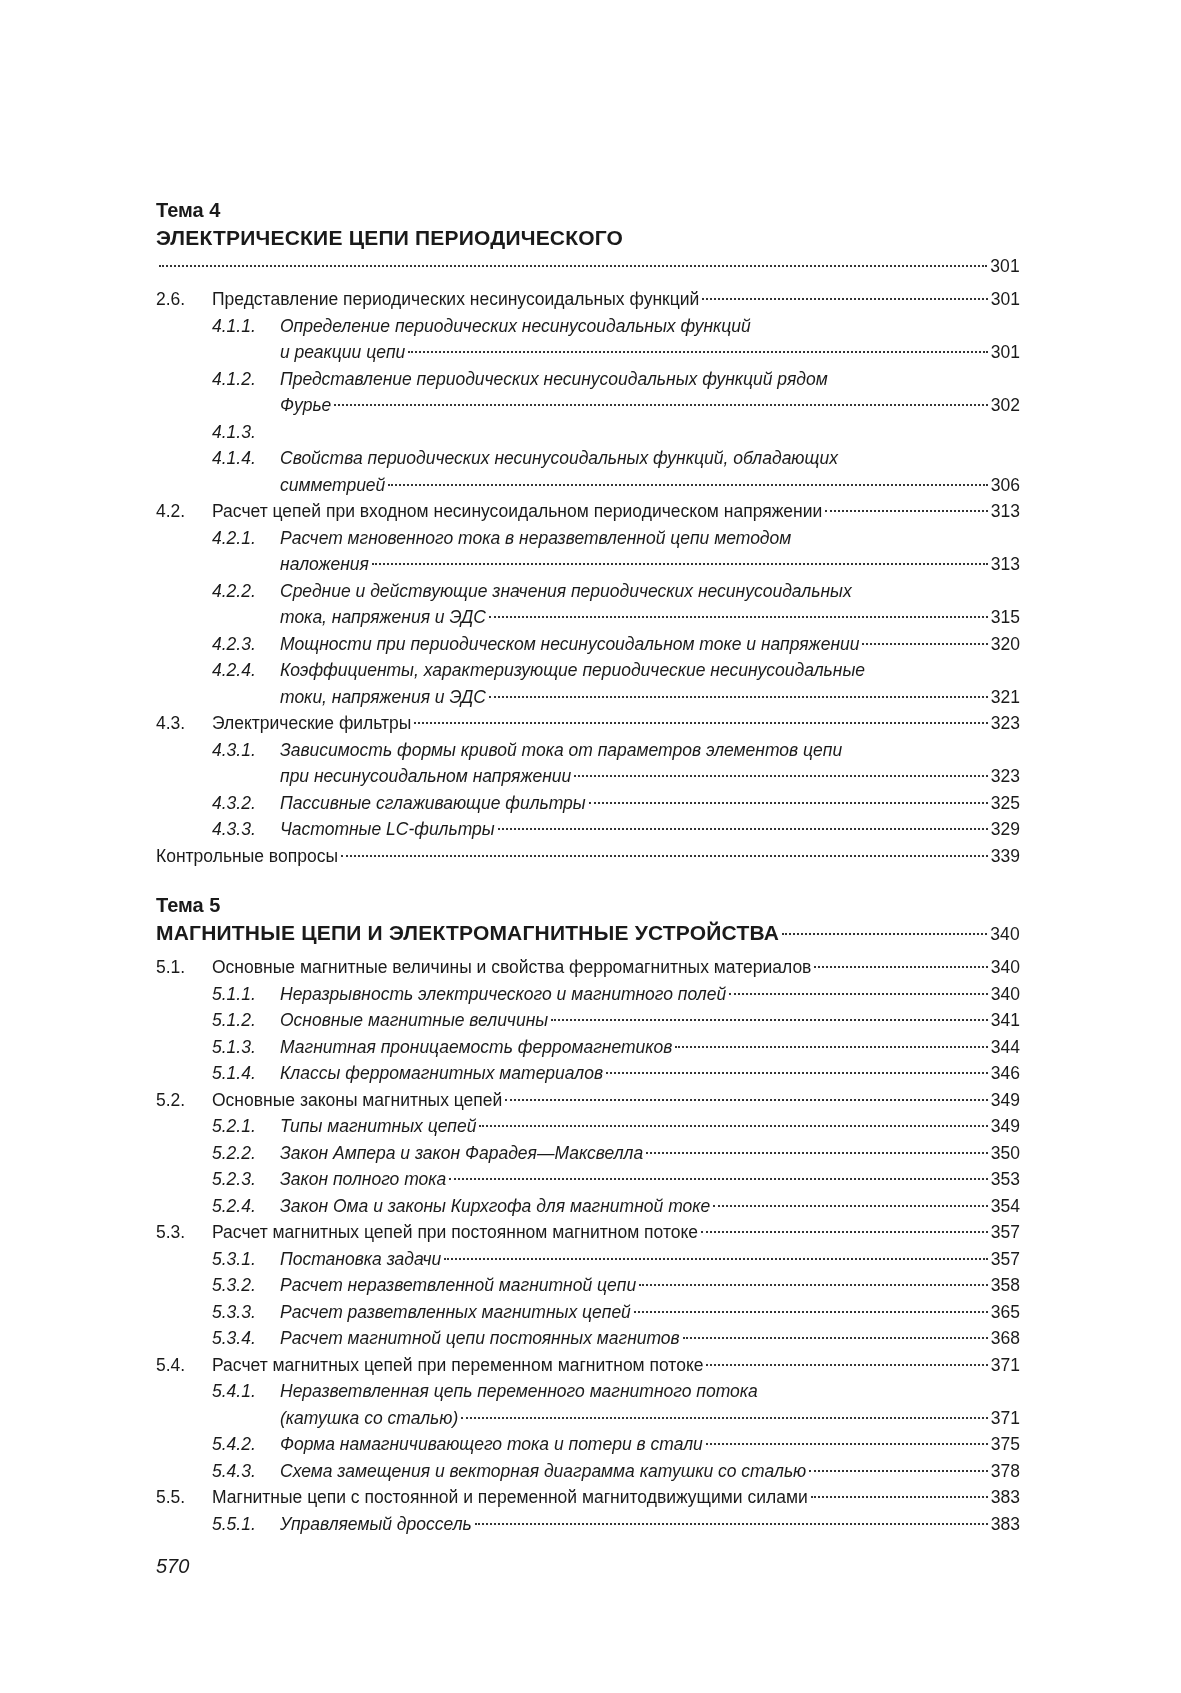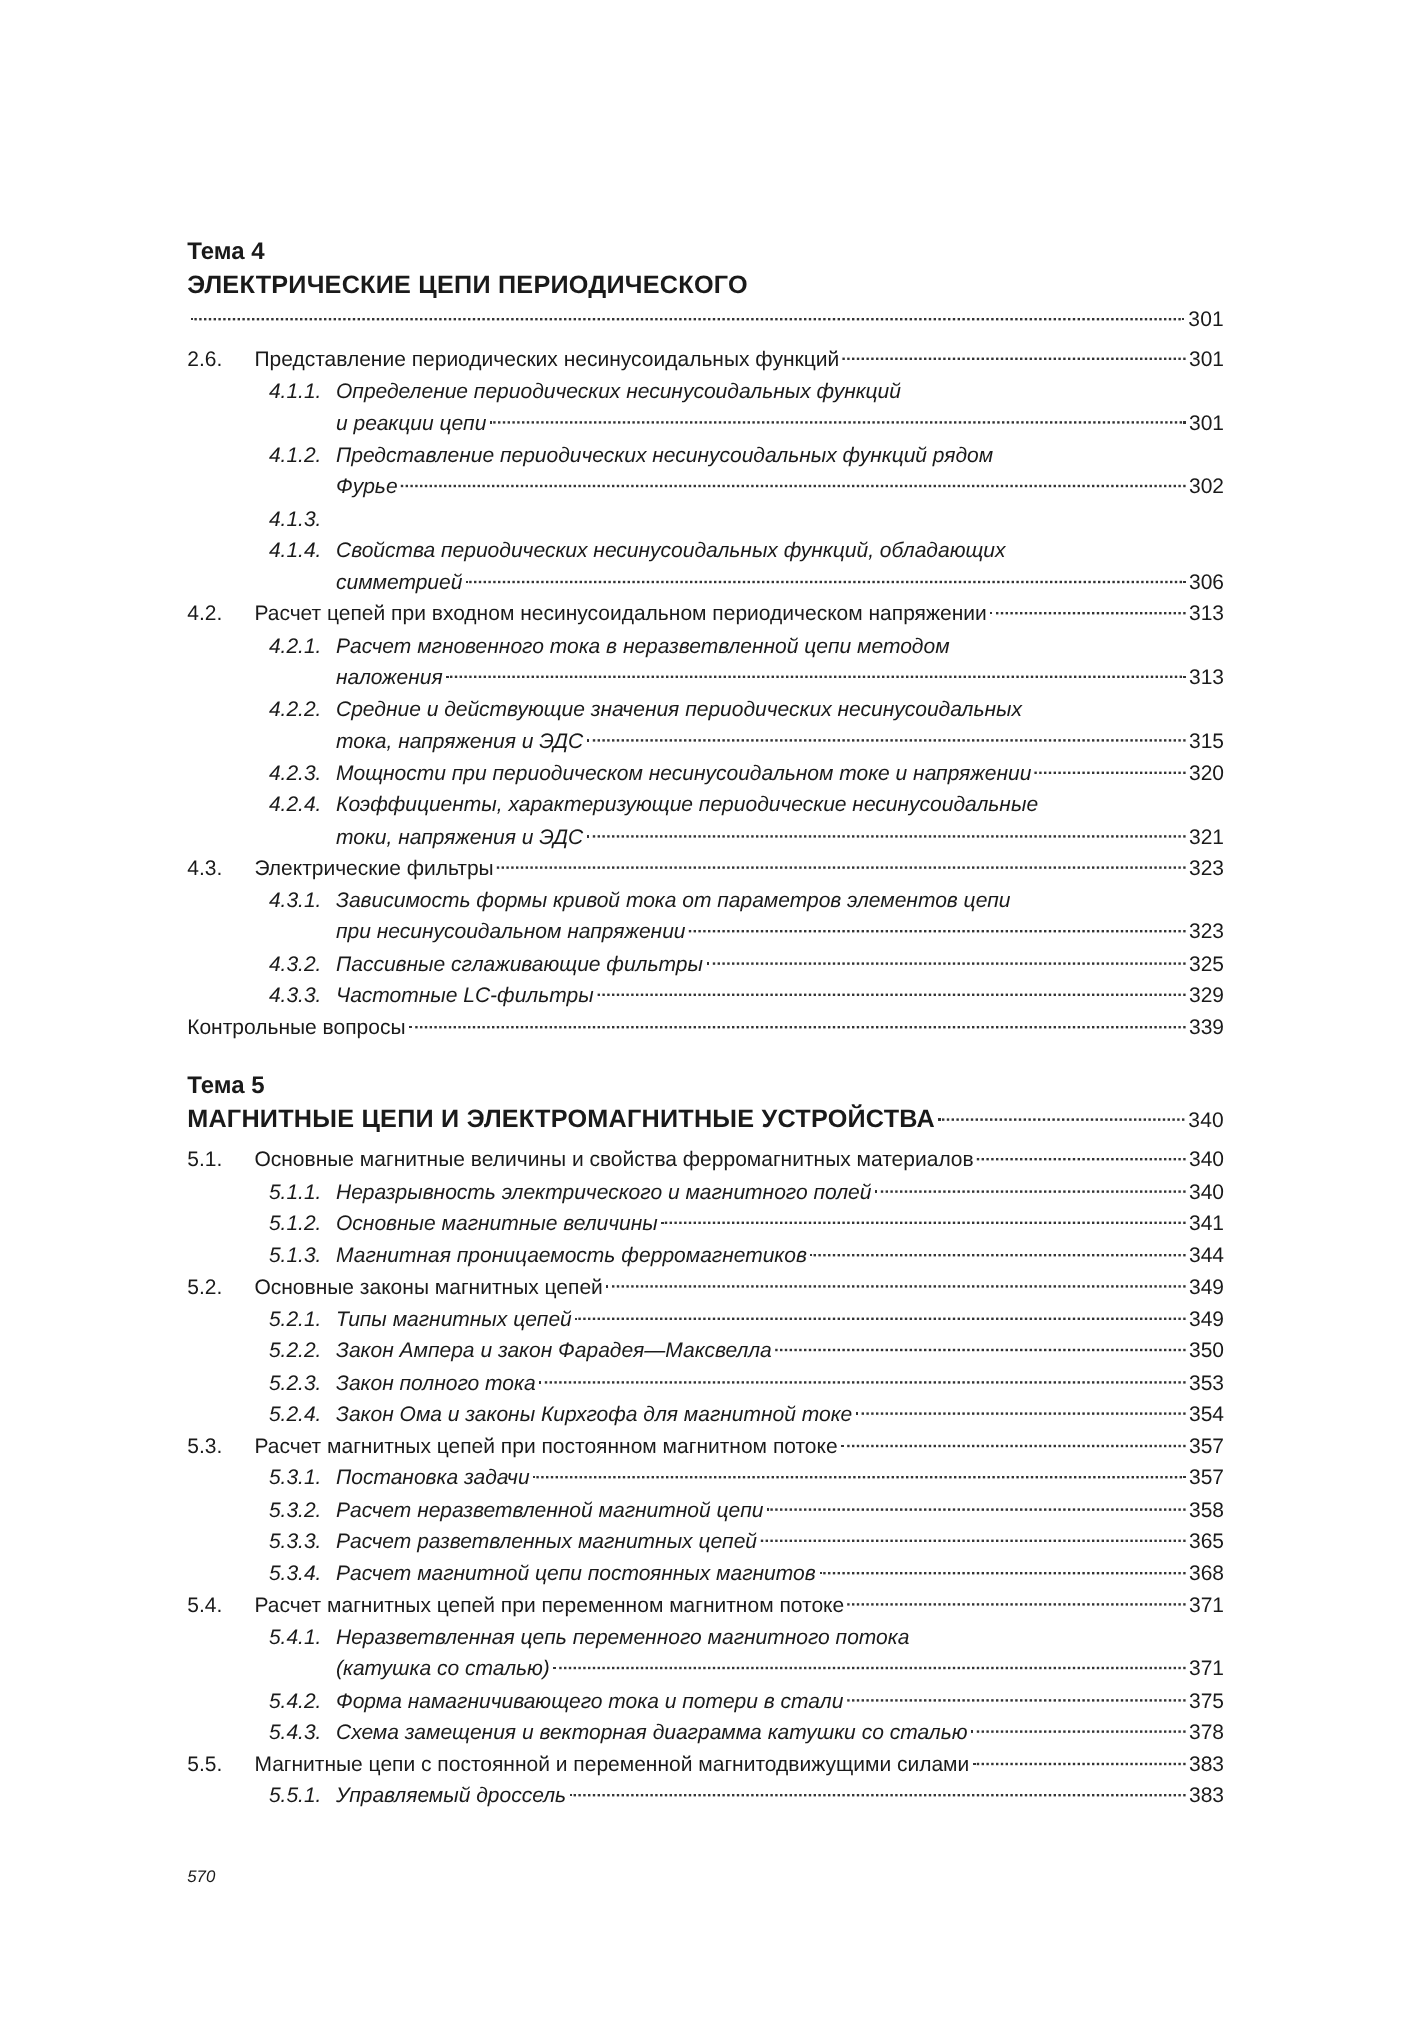--- a/index.html
+++ b/index.html
@@ -4,32 +4,32 @@
 <style>
   html, body { margin:0; padding:0; background:#ffffff; }
   body { width:1181px; height:1693px; position:relative; overflow:hidden;
          font-family:"Liberation Sans", sans-serif; color:#1a1a1a; }
   .page { position:absolute; left:156px; top:150px; width:864px;margin-top:46px; }
   .topic-label { font-weight:bold; font-size:20px; line-height:28px; }
   .topic-title { font-weight:bold; font-size:21px; line-height:28px; letter-spacing:0.2px; }
   .row { display:flex; align-items:baseline; font-size:17.5px; line-height:26.5px; }
   .row .num { flex:0 0 auto; }
   .lvl1 .num { width:56px; }
-  .lvl2 { padding-left:56px;text-align:center; }
+  .lvl2 { padding-left:56px; }
   .lvl2 .num { width:68px; font-style:italic; }
   .lvl2 .text { font-style:italic; }
   .text-wrap { flex:1 1 auto; display:flex; flex-direction:column; }
   .line { display:flex; align-items:baseline; }
   .leader { flex:1 1 auto; border-bottom:2px dotted #333; margin:0 3px; transform:translateY(-5px); min-width:10px; }
   .page-num { flex:0 0 auto; font-style:normal; }
   .title-line { display:flex; align-items:baseline; }
   .title-line .page-num { font-size:17.5px; font-weight:normal; }
   .topic-block { margin-bottom:6px; }
   .gap { height:22px; }
-  .footer { position:absolute; left:156px; top:1555px; font-style:italic; font-size:14px; }
+  .footer { position:absolute; left:156px; top:1555px; font-style:italic; font-size:20px; }
 </style>
 </head>
 <body>
 
 <div class="page" id="toc">
     <div class="topic-block">
       <div class="topic-label">Тема 4</div>
       <div class="title-line topic-title">
         <span>ЭЛЕКТРИЧЕСКИЕ ЦЕПИ ПЕРИОДИЧЕСКОГО</span>
       </div>
@@ -243,20 +243,30 @@
     <div class="row lvl2">
       <span class="num">5.1.3.</span>
       <div class="text-wrap">
         <div class="line">
           <span class="text">Магнитная проницаемость ферромагнетиков</span>
           <span class="leader"></span>
           <span class="page-num">344</span>
         </div>
       </div>
     </div>
+    <div class="row lvl2">
+      <span class="num">5.1.4.</span>
+      <div class="text-wrap">
+        <div class="line">
+          <span class="text">Классы ферромагнитных материалов</span>
+          <span class="leader"></span>
+          <span class="page-num">346</span>
+        </div>
+      </div>
+    </div>
     <div class="row lvl1">
       <span class="num">5.2.</span>
       <div class="text-wrap">
         <div class="line">
           <span class="text">Основные законы магнитных цепей</span>
           <span class="leader"></span>
           <span class="page-num">349</span>
         </div>
       </div>
     </div>

